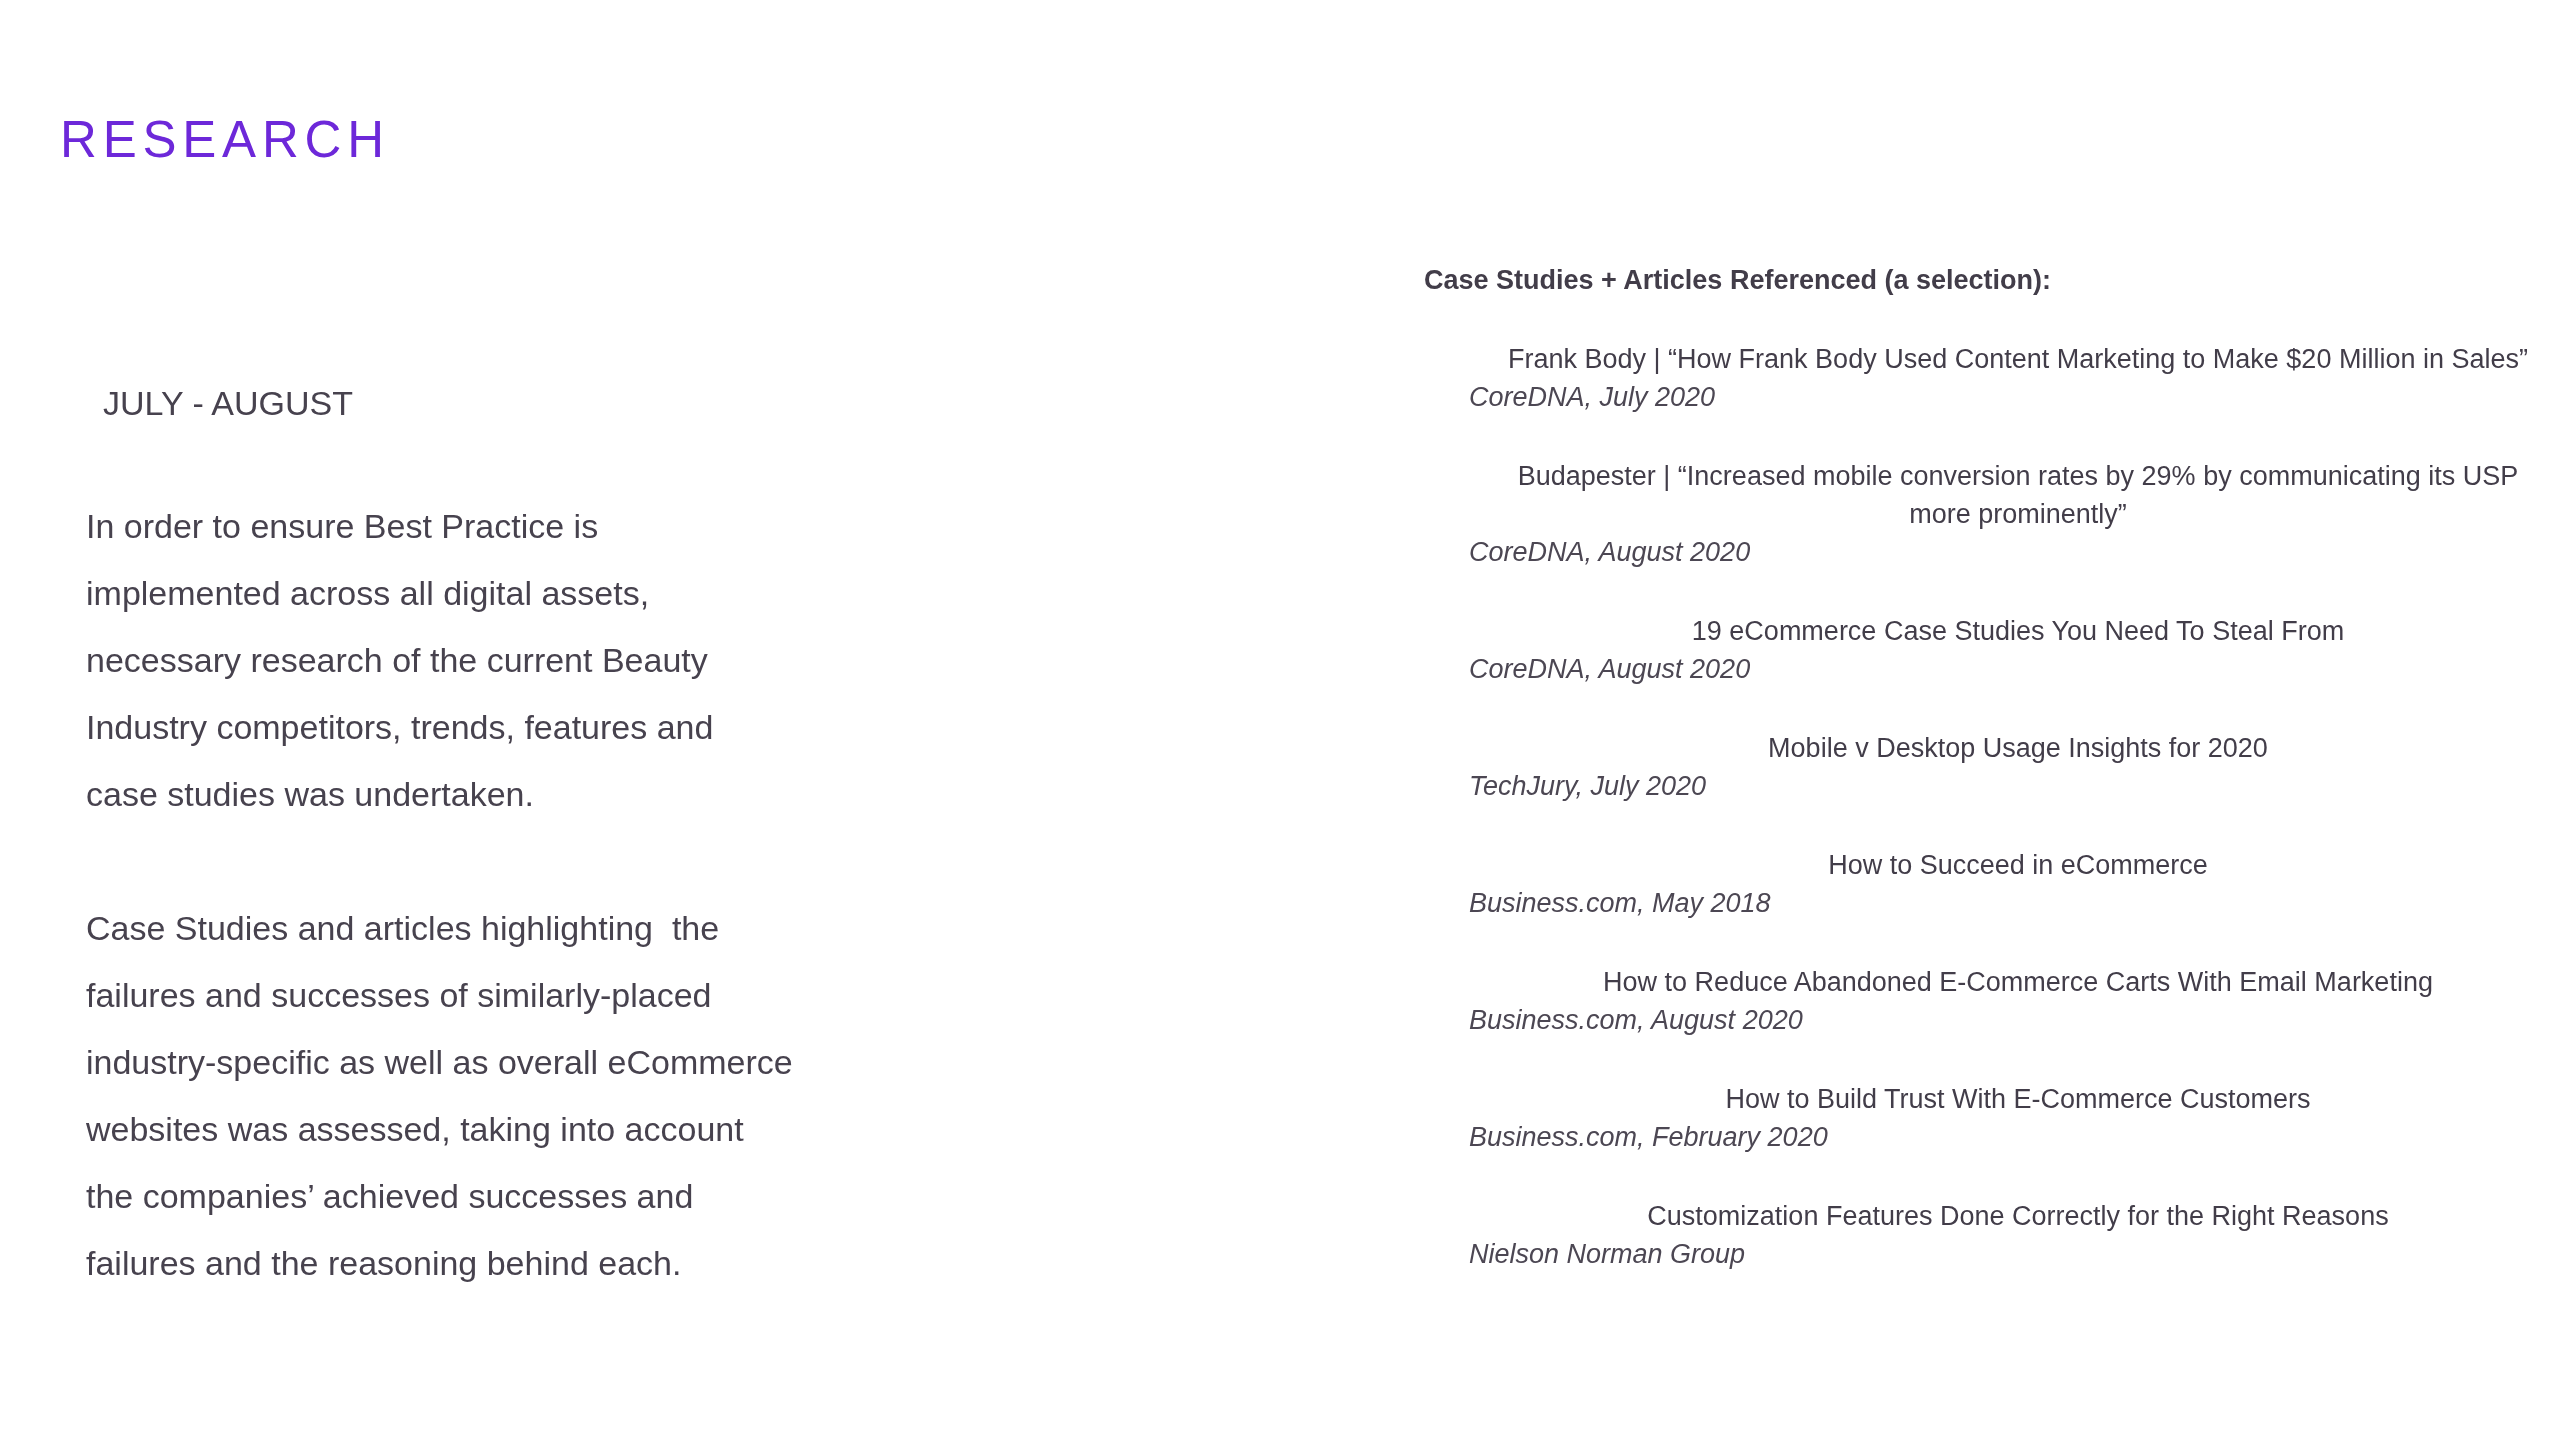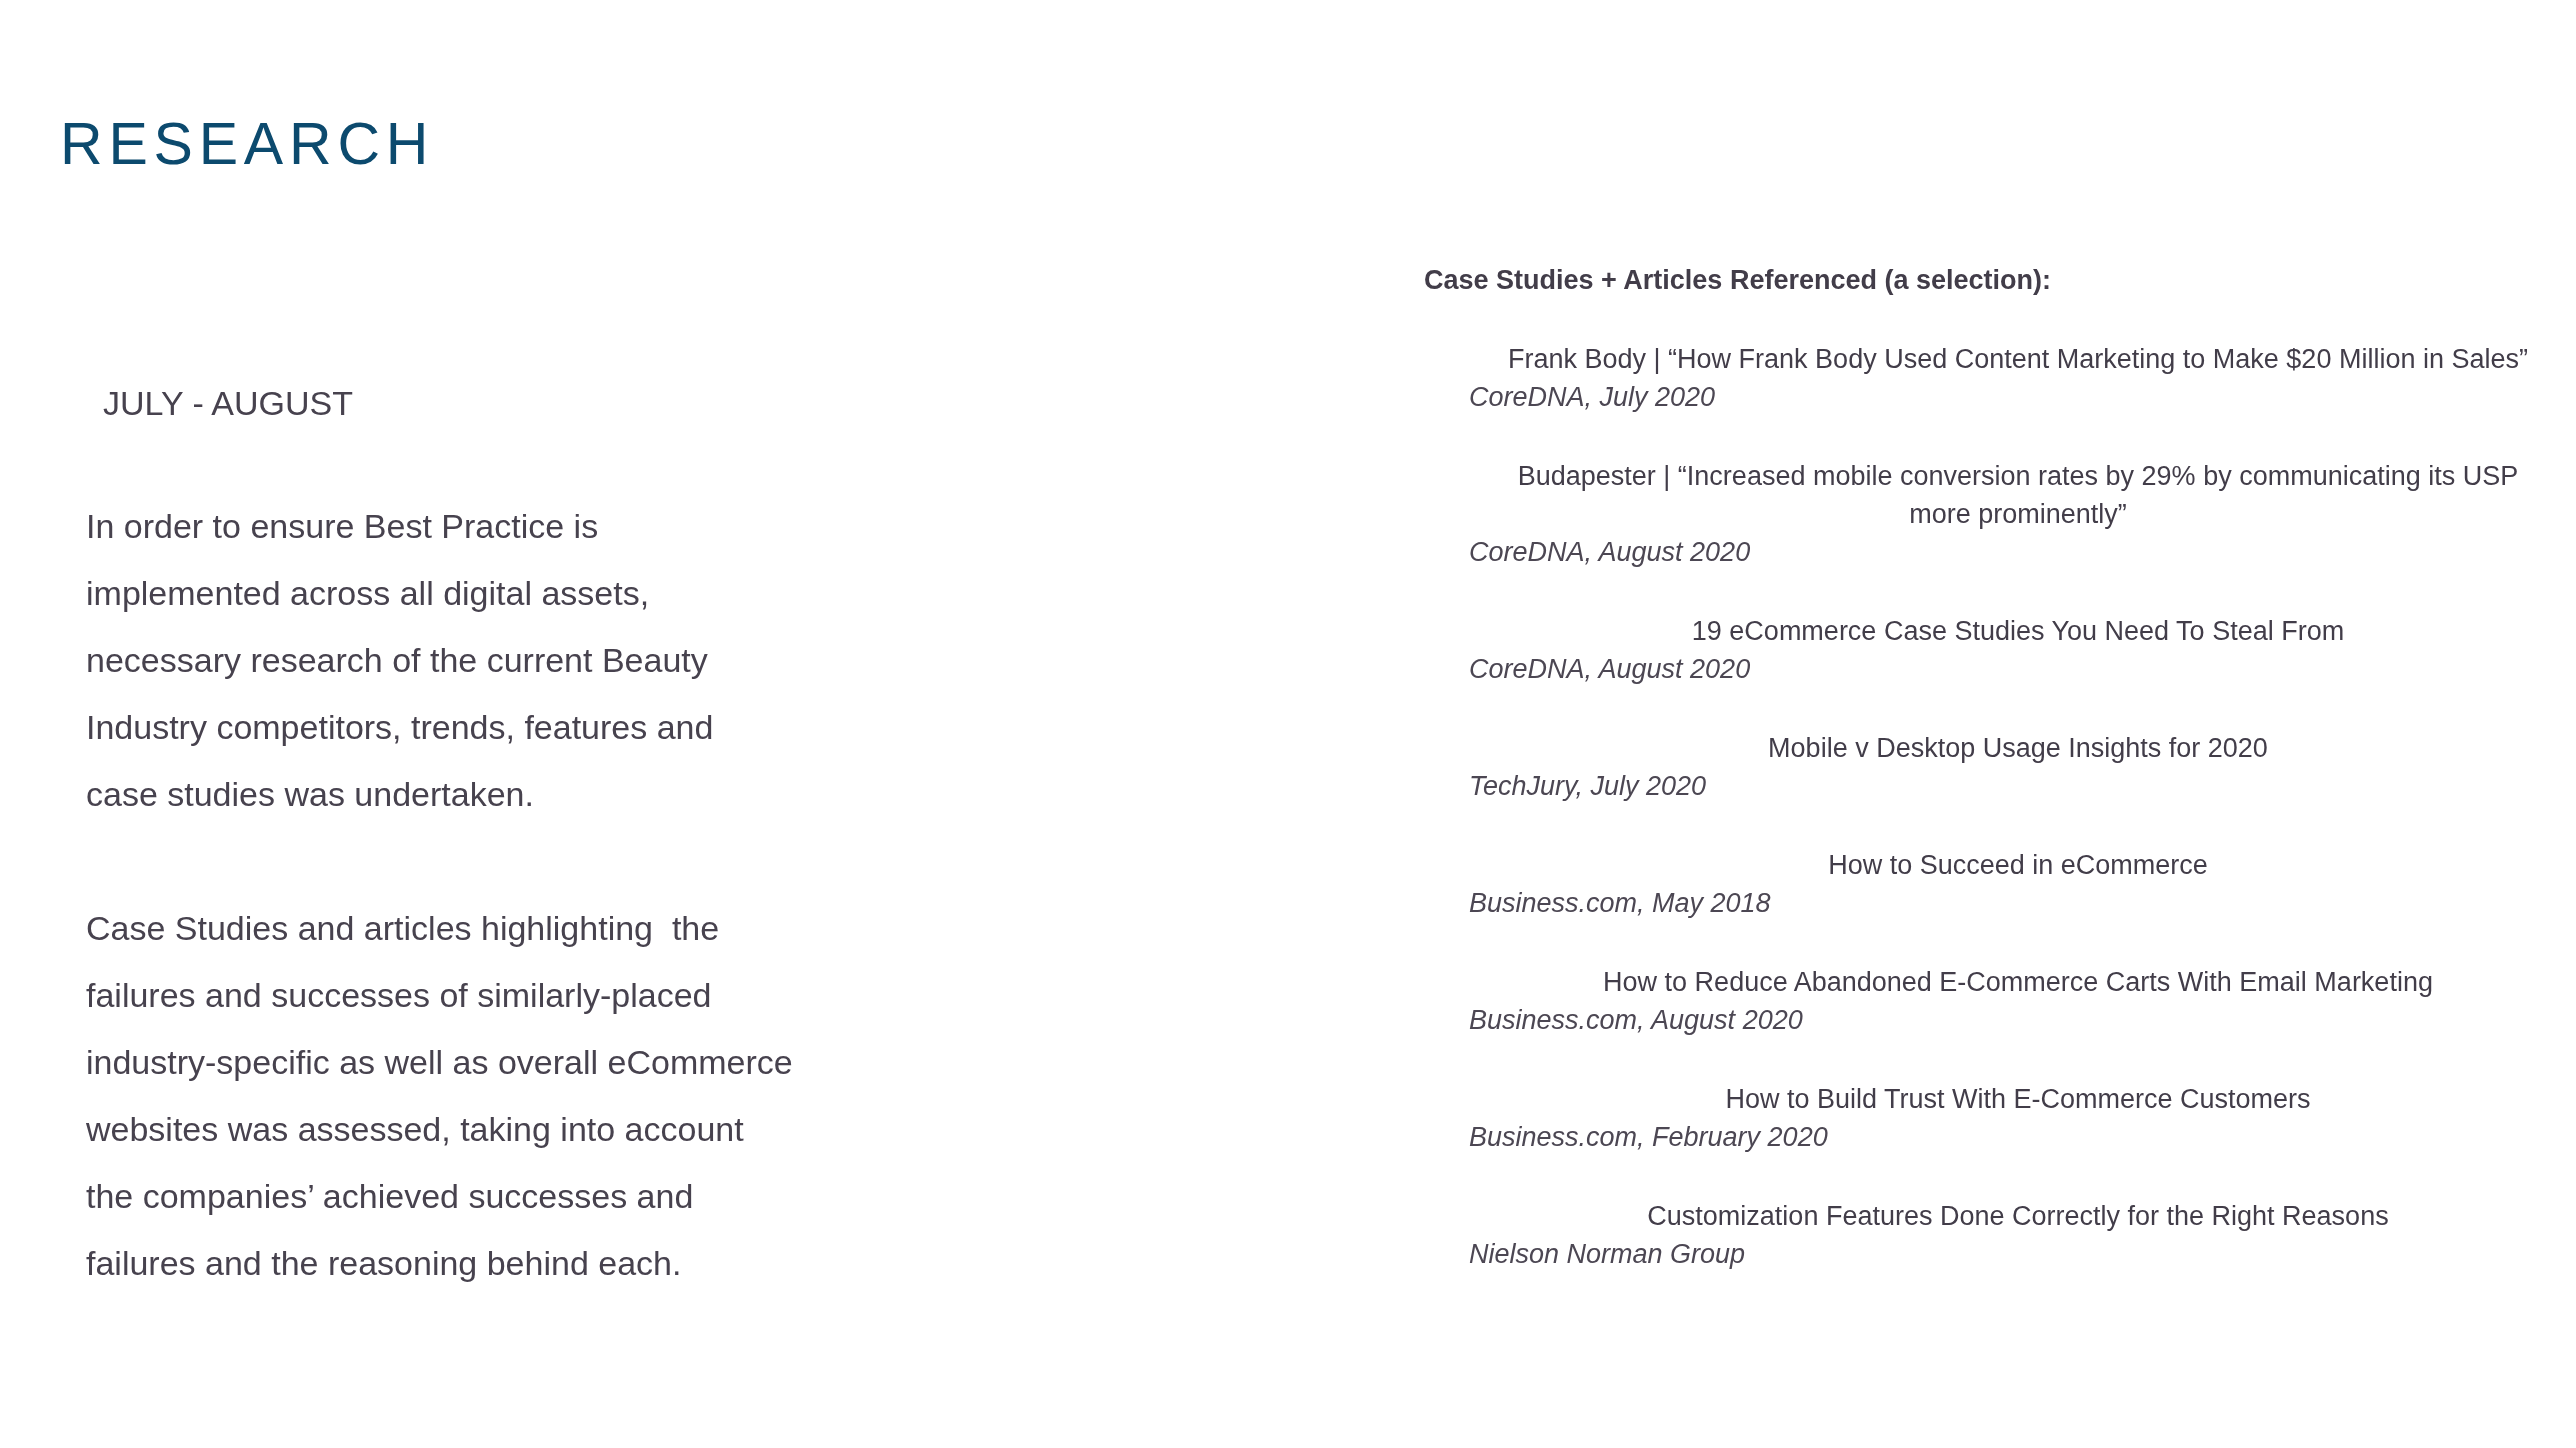--- a/index.html
+++ b/index.html
@@ -9,24 +9,24 @@
     height: 1449px;
     background: #ffffff;
     overflow: hidden;
     font-family: "Liberation Sans", sans-serif;
     color: #47424e;
   }
   .title {
     position: absolute;
     left: 60px;
     top: 110px;
-    font-size: 59px;
+    font-size: 51px;
     font-weight: 400;
     letter-spacing: 5.8px;
-    color: #0c4a6e;
+    color: #6d28d9;
     white-space: nowrap;
   }
   .subtitle {
     position: absolute;
     left: 103px;
     top: 384px;
     font-size: 34px;
     font-weight: 400;
     color: #47424e;
     white-space: nowrap;

